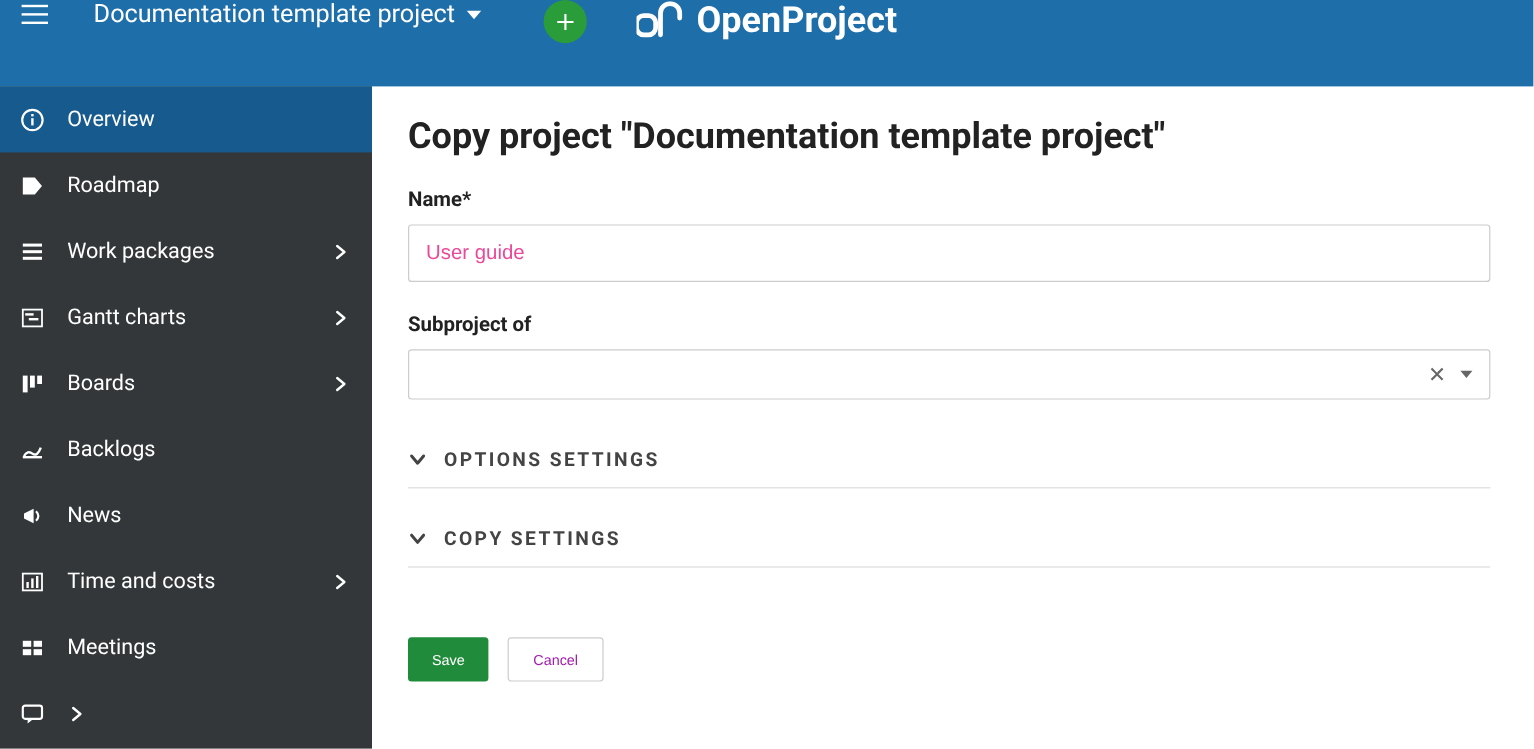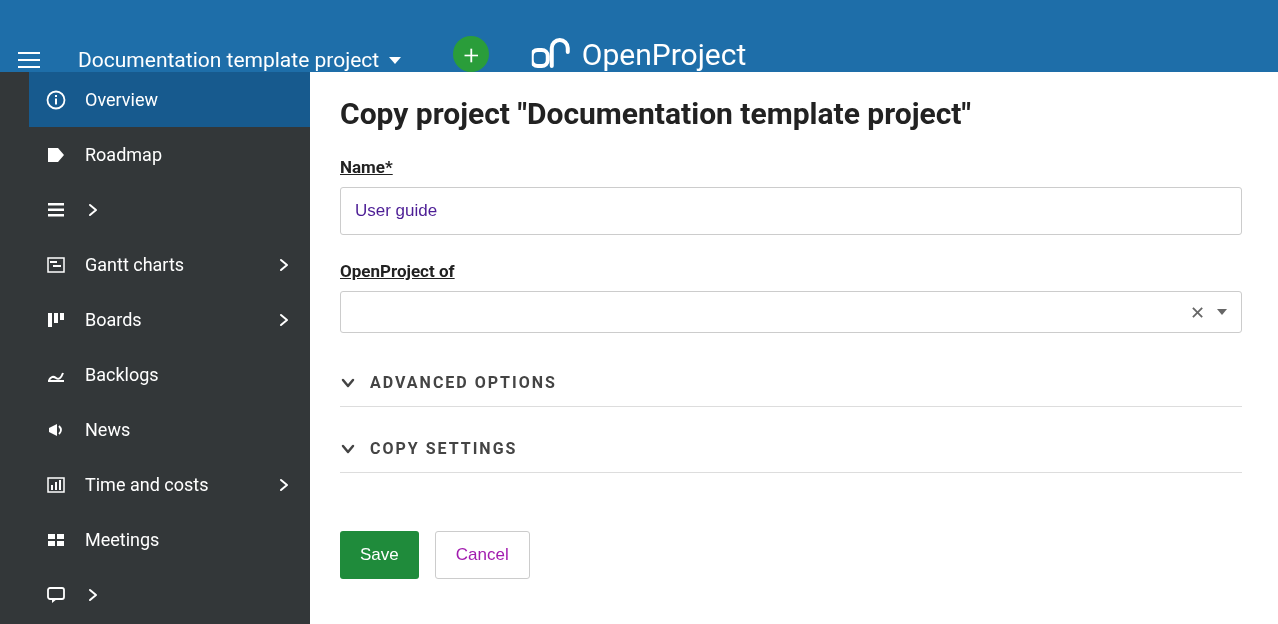--- a/index.html
+++ b/index.html
@@ -3,91 +3,90 @@
 <meta charset="utf-8">
 <style>
   * { box-sizing: border-box; margin: 0; padding: 0; }
   html, body { height: 100%; font-family: -apple-system, BlinkMacSystemFont, "Segoe UI", Roboto, Arial, sans-serif; }
   body { width: 1278px; height: 624px; overflow: hidden; background: #fff; }
 
   .topbar {
     height: 72px;
     background: #1e6ea9;
     display: flex;
-    align-items: flex-end;
+    align-items: flex-start;
     padding: 0 18px;
     position: relative;
     color: #fff;
   }
   .hamburger { width: 24px; height: 24px; display: flex; flex-direction: column; justify-content: center; gap: 5px; cursor: pointer; margin-right: 36px; }
   .hamburger span { display: block; height: 2px; background: #fff; width: 22px; }
   .project-title { font-size: 21px; font-weight: 400; display: flex; align-items: center; gap: 6px; cursor: pointer; }
   .caret-down { width: 0; height: 0; border-left: 6px solid transparent; border-right: 6px solid transparent; border-top: 7px solid #fff; margin-left: 4px; }
   .plus-btn {
     width: 36px; height: 36px; border-radius: 50%; background: #2a9d3a;
     display: flex; align-items: center; justify-content: center; margin-left: 52px;
     cursor: pointer; color: #fff; font-size: 26px; line-height: 1;
   }
   .brand {
     position: absolute; left: 50%; transform: translateX(-50%);
     display: flex; align-items: center; gap: 10px;
-    font-size: 30px; font-weight: 400; color: #fff;
+    font-size: 30px; font-weight: 700; color: #fff;
   }
   .brand-icon svg { display: block; }
 
   .body { display: flex; height: calc(624px - 72px); }
 
   .sidebar {
     width: 310px; background: #333739; color: #fff;
     display: flex; flex-direction: column;
     padding-top: 0;
   }
   .side-item {
     display: flex; align-items: center; height: 55px;
     padding: 0 16px; font-size: 18px; cursor: pointer;
     position: relative;
-    margin-left: 29px;
   }
   .side-item.active { background: #175a8e; }
   .side-icon { width: 22px; height: 22px; margin-right: 18px; display: flex; align-items: center; justify-content: center; flex-shrink: 0; }
   .side-label { flex: 1; }
   .side-arrow { width: 18px; color: #fff; }
   .side-arrow svg { display: block; }
 
   .main {
     flex: 1; padding: 24px 36px 24px 30px; overflow: auto;
     color: #222;
   }
   .page-heading { font-size: 30px; font-weight: 700; margin-bottom: 26px; }
 
-  .form-label { font-size: 17px; font-weight: 700; margin-bottom: 10px; text-decoration: underline; }
+  .form-label { font-size: 17px; font-weight: 700; margin-bottom: 10px; }
   .text-input {
     width: 100%; height: 48px; border: 1px solid #ccc; border-radius: 3px;
-    padding: 0 14px; font-size: 17px; color: #4c1d95;
+    padding: 0 14px; font-size: 17px; color: #ec4899;
   }
 
   .field-block { margin-bottom: 26px; }
 
   .select-wrap {
     position: relative; width: 100%; height: 42px; border: 1px solid #ccc; border-radius: 3px;
     display: flex; align-items: center; padding: 0 10px;
   }
   .select-value { flex: 1; font-size: 16px; color: #333; }
   .select-clear { color: #666; font-size: 18px; padding: 0 8px; cursor: pointer; }
   .select-caret { width: 0; height: 0; border-left: 5px solid transparent; border-right: 5px solid transparent; border-top: 6px solid #666; margin: 0 4px; cursor: pointer; }
 
   .collapsible {
     border-bottom: 1px solid #ddd; padding: 14px 0;
     display: flex; align-items: center; gap: 14px; cursor: pointer; margin-top: 18px;
   }
   .collapsible-caret svg { display: block; }
   .collapsible-label { font-size: 16px; font-weight: 700; letter-spacing: 2px; color: #444; }
 
   .actions { margin-top: 58px; display: flex; gap: 16px; }
-  .btn { height: 48px; padding: 0 20px; border-radius: 3px; font-size: 17px; cursor: pointer; border: none; display: flex; align-items: center; }
+  .btn { height: 37px; padding: 0 20px; border-radius: 3px; font-size: 12px; cursor: pointer; border: none; display: flex; align-items: center; }
   .btn-primary { background: #1f8b3b; color: #fff; }
   .btn-secondary { background: #fff; color: #a21caf; border: 1px solid #ccc; }
 </style>
 </head>
 <body>
 
 <div class="topbar">
   <div class="hamburger">
     <span></span>
       <span></span>
@@ -132,20 +131,21 @@
         <span class="side-label">Roadmap</span>
       </div>
       <div class="side-item">
         <span class="side-icon">
           <svg width="20" height="20" viewBox="0 0 20 20">
             <rect x="2" y="3" width="16" height="2.5" fill="#fff"></rect>
             <rect x="2" y="8.5" width="16" height="2.5" fill="#fff"></rect>
             <rect x="2" y="14" width="16" height="2.5" fill="#fff"></rect>
           </svg>
         </span>
+        <span class="side-label">Work packages</span>
         <span class="side-arrow">
           <svg width="16" height="16" viewBox="0 0 16 16">
             <path d="M5 3 L11 8 L5 13" stroke="#fff" stroke-width="2" fill="none" stroke-linecap="round" stroke-linejoin="round"></path>
           </svg>
         </span>
       </div>
       <div class="side-item">
         <span class="side-icon">
           <svg width="20" height="20" viewBox="0 0 20 20">
             <rect x="2" y="3" width="16" height="14" stroke="#fff" stroke-width="1.5" fill="none"></rect>
@@ -237,35 +237,35 @@
 
   <div class="main">
     <h1 class="page-heading">Copy project "Documentation template project"</h1>
 
     <div class="field-block">
       <div class="form-label">Name*</div>
       <input class="text-input" type="text" value="User guide" style="">
     </div>
 
     <div class="field-block">
-      <div class="form-label">OpenProject of</div>
+      <div class="form-label">Subproject of</div>
       <div class="select-wrap">
         <div class="select-value"></div>
         <div class="select-clear">✕</div>
         <div class="select-caret"></div>
       </div>
     </div>
 
     <div class="collapsible">
       <span class="collapsible-caret">
         <svg width="16" height="16" viewBox="0 0 16 16">
             <path d="M3 5 L8 11 L13 5" stroke="#444" stroke-width="2.5" fill="none" stroke-linecap="round" stroke-linejoin="round"></path>
           </svg>
       </span>
-      <span class="collapsible-label">ADVANCED OPTIONS</span>
+      <span class="collapsible-label">OPTIONS SETTINGS</span>
     </div>
 
     <div class="collapsible">
       <span class="collapsible-caret">
         <svg width="16" height="16" viewBox="0 0 16 16">
             <path d="M3 5 L8 11 L13 5" stroke="#444" stroke-width="2.5" fill="none" stroke-linecap="round" stroke-linejoin="round"></path>
           </svg>
       </span>
       <span class="collapsible-label">COPY SETTINGS</span>
     </div>

